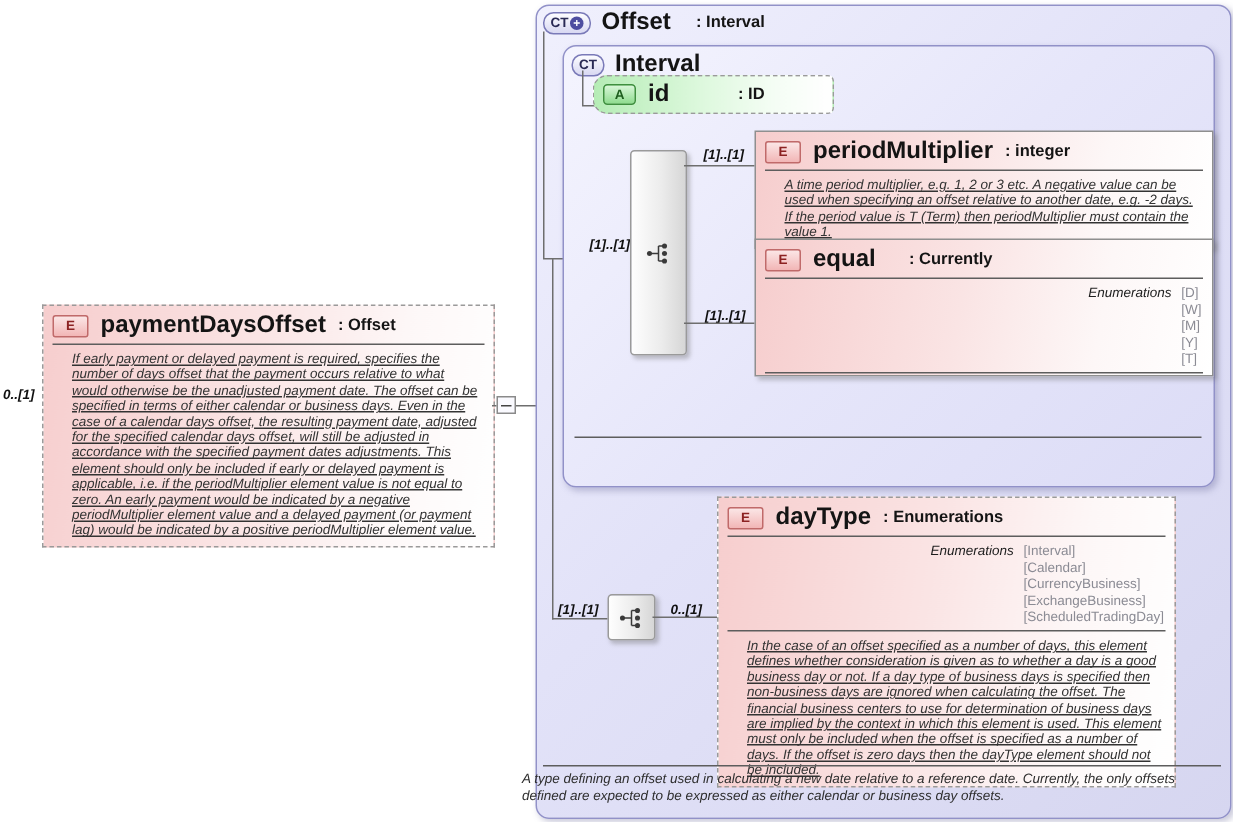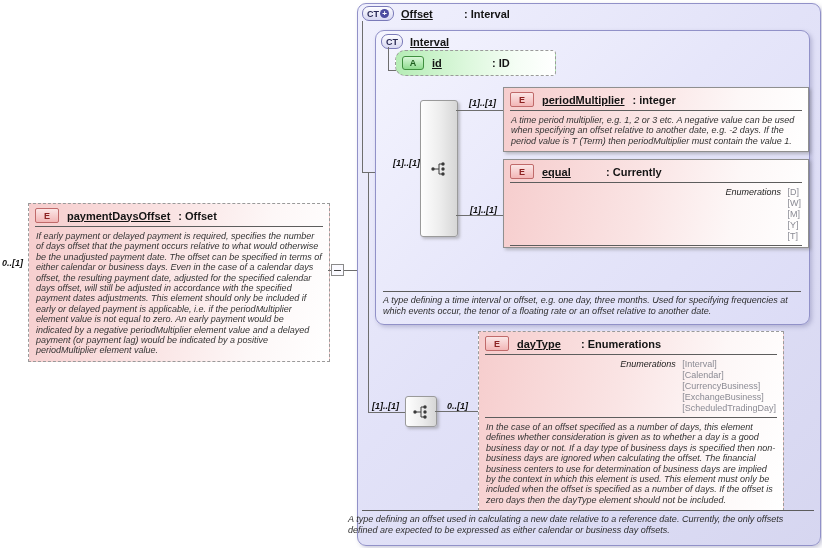--- a/index.html
+++ b/index.html
@@ -6,31 +6,31 @@
   .canvas{position:relative;width:822px;height:548px;background:#ffffff;
           font-family:"Liberation Sans",sans-serif;overflow:hidden;}
 
   
   .ctbox{position:absolute;border:1px solid #9191c8;border-radius:9px;
          background:linear-gradient(135deg,#f0f0fd 0%,#e2e2f8 45%,#d6d6f0 100%);
          box-shadow:2px 2px 4px rgba(100,100,150,.35);}
   .ctbox.inner{background:linear-gradient(135deg,#f4f4fe 0%,#e6e6fa 50%,#dcdcf6 100%);}
 
   .ctheader{position:absolute;display:flex;align-items:center;gap:7px;}
-  .hname{font-weight:bold;font-size:11px;color:#141414;min-width:56px;white-space:pre;text-decoration:underline;}
+  .hname{font-weight:bold;font-size:16px;color:#141414;min-width:56px;white-space:pre;}
   .htype{font-weight:bold;font-size:11px;color:#141414;white-space:pre;}
 
   
   .ebox{position:absolute;border:1px solid #8f8f8f;
         background:linear-gradient(100deg,#f6cdcd 0%,#fae4e4 45%,#fdf7f7 75%,#ffffff 100%);
         box-shadow:2px 2px 3px rgba(110,110,110,.4);}
   .ebox.dashed{border:1px dashed #9a9a9a;box-shadow:none;}
   .eheader{display:flex;align-items:center;gap:8px;padding:4px 6px 2px 6px;}
   .sep{border:0;border-top:1px solid #5d5d5d;margin:1px 6px;}
-  .desc{font-style:italic;font-size:9px;line-height:10.4px;color:#333333;padding:3px 7px 5px 7px;}
+  .desc{font-style:italic;font-size:9px;line-height:10.4px;color:#333333;padding:3px 7px 5px 19px;text-decoration:underline;}
   .enumwrap{display:flex;padding:3px 7px 2px 7px;justify-content:flex-end;}
   .enumlabel{font-style:italic;font-size:9px;color:#1d1d1d;width:62px;flex:none;}
   .enumvals{display:flex;flex-direction:column;font-size:9px;line-height:11px;color:#8b8b94;}
 
   
   .abox{position:absolute;border:1px dashed #9a9a9a;border-radius:10px 4px 4px 10px;
         background:linear-gradient(90deg,#b5ecb5 0%,#ddf8dd 45%,#f4fdf4 75%,#ffffff 100%);
         display:flex;align-items:center;gap:8px;padding:0 6px;}
 
   
@@ -160,21 +160,20 @@
         <span>[W]</span>
         <span>[M]</span>
         <span>[Y]</span>
         <span>[T]</span>
       </span>
     </div>
     <hr class="sep">
   </div>
 
   <hr class="sep" style="position:absolute;left:383px;top:291px;width:418px;margin:0;">
-  <div class="note" style="left:383px;top:295px;width:420px;">A type defining a time interval or offset, e.g. one day, three months. Used for specifying frequencies at which events occur, the tenor of a floating rate or an offset relative to another date.</div>
 
   <div class="card" style="left:372px;top:401px;">[1]..[1]</div>
   <div class="seqbox" style="left:405px;top:396px;width:30px;height:29px;">
     <svg width="18" height="16" viewBox="0 0 18 16">
       <circle cx="3" cy="8" r="1.7" fill="#3a3a3a"></circle>
       <line x1="3" y1="8" x2="9" y2="8" stroke="#3a3a3a" stroke-width="1"></line>
       <line x1="9" y1="3" x2="9" y2="13" stroke="#3a3a3a" stroke-width="1"></line>
       <line x1="9" y1="3" x2="13" y2="3" stroke="#3a3a3a" stroke-width="1"></line>
       <line x1="9" y1="13" x2="13" y2="13" stroke="#3a3a3a" stroke-width="1"></line>
       <circle cx="13" cy="3" r="1.7" fill="#3a3a3a"></circle>

